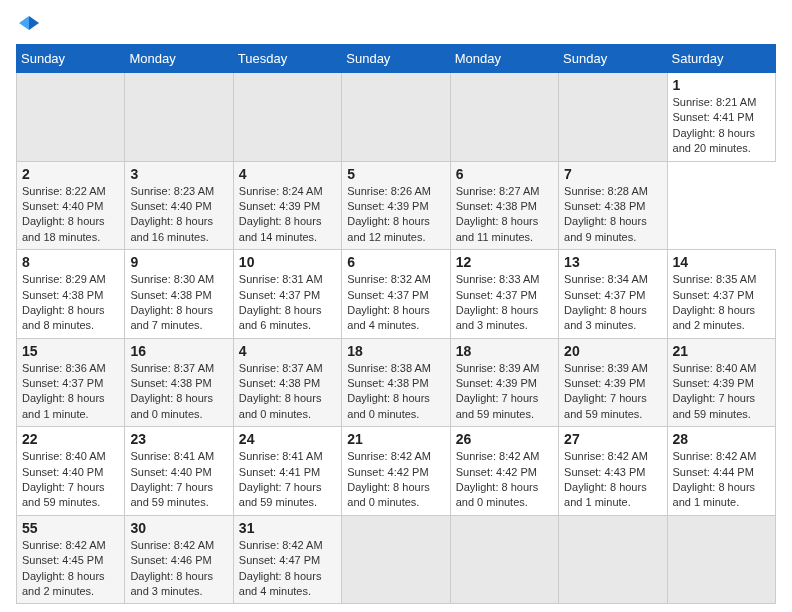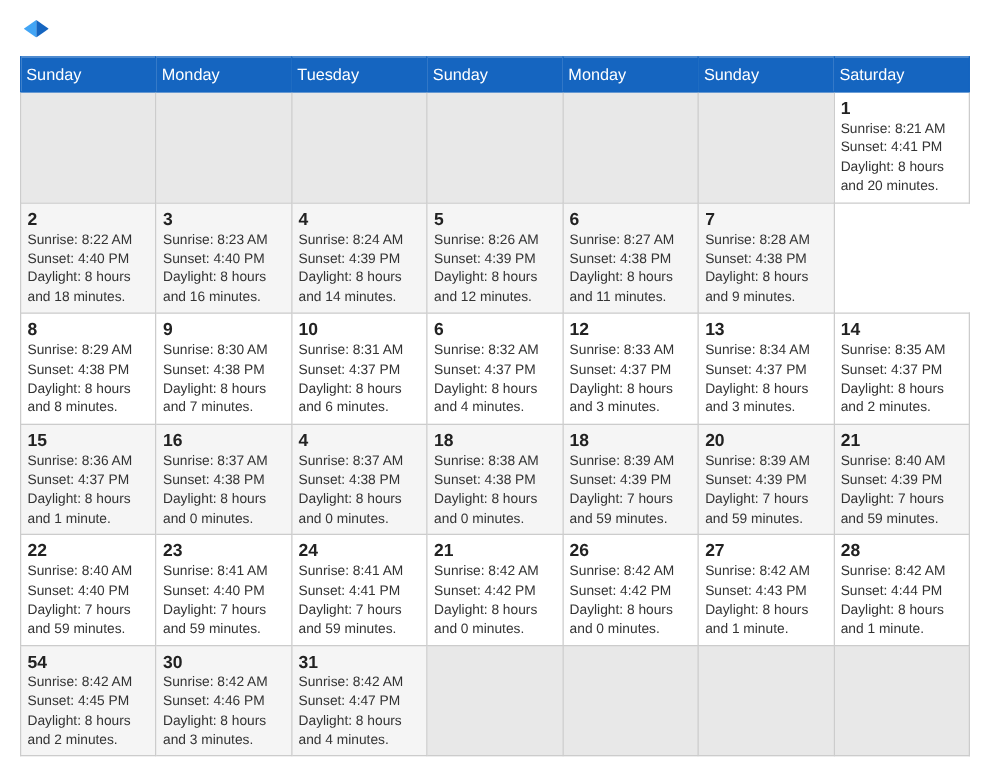--- a/index.html
+++ b/index.html
@@ -164,21 +164,21 @@
       <tr>
         <td><span class="day-num">22</span><span class="day-info">Sunrise: 8:40 AM<br>Sunset: 4:40 PM<br>Daylight: 7 hours and 59 minutes.</span></td>
         <td><span class="day-num">23</span><span class="day-info">Sunrise: 8:41 AM<br>Sunset: 4:40 PM<br>Daylight: 7 hours and 59 minutes.</span></td>
         <td><span class="day-num">24</span><span class="day-info">Sunrise: 8:41 AM<br>Sunset: 4:41 PM<br>Daylight: 7 hours and 59 minutes.</span></td>
         <td><span class="day-num">21</span><span class="day-info">Sunrise: 8:42 AM<br>Sunset: 4:42 PM<br>Daylight: 8 hours and 0 minutes.</span></td>
         <td><span class="day-num">26</span><span class="day-info">Sunrise: 8:42 AM<br>Sunset: 4:42 PM<br>Daylight: 8 hours and 0 minutes.</span></td>
         <td><span class="day-num">27</span><span class="day-info">Sunrise: 8:42 AM<br>Sunset: 4:43 PM<br>Daylight: 8 hours and 1 minute.</span></td>
         <td><span class="day-num">28</span><span class="day-info">Sunrise: 8:42 AM<br>Sunset: 4:44 PM<br>Daylight: 8 hours and 1 minute.</span></td>
       </tr>
       <tr>
-        <td><span class="day-num">54</span><span class="day-info">Sunrise: 8:42 AM<br>Sunset: 4:45 PM<br>Daylight: 8 hours and 2 minutes.</span></td>
+        <td><span class="day-num">55</span><span class="day-info">Sunrise: 8:42 AM<br>Sunset: 4:45 PM<br>Daylight: 8 hours and 2 minutes.</span></td>
         <td><span class="day-num">30</span><span class="day-info">Sunrise: 8:42 AM<br>Sunset: 4:46 PM<br>Daylight: 8 hours and 3 minutes.</span></td>
         <td><span class="day-num">31</span><span class="day-info">Sunrise: 8:42 AM<br>Sunset: 4:47 PM<br>Daylight: 8 hours and 4 minutes.</span></td>
         <td class="empty-cell"></td>
         <td class="empty-cell"></td>
         <td class="empty-cell"></td>
         <td class="empty-cell"></td>
       </tr>
     </tbody>
 </table>
 

